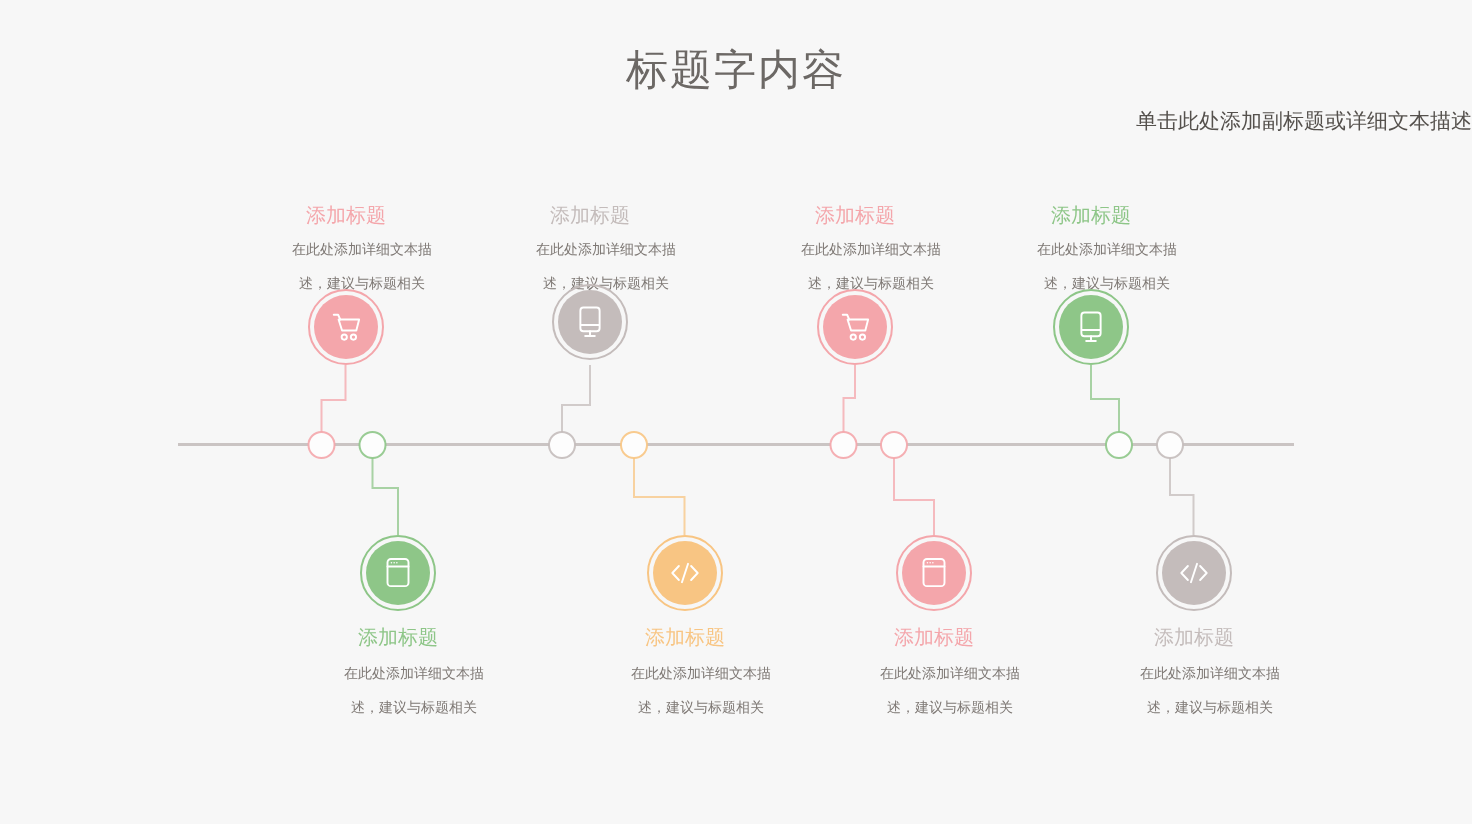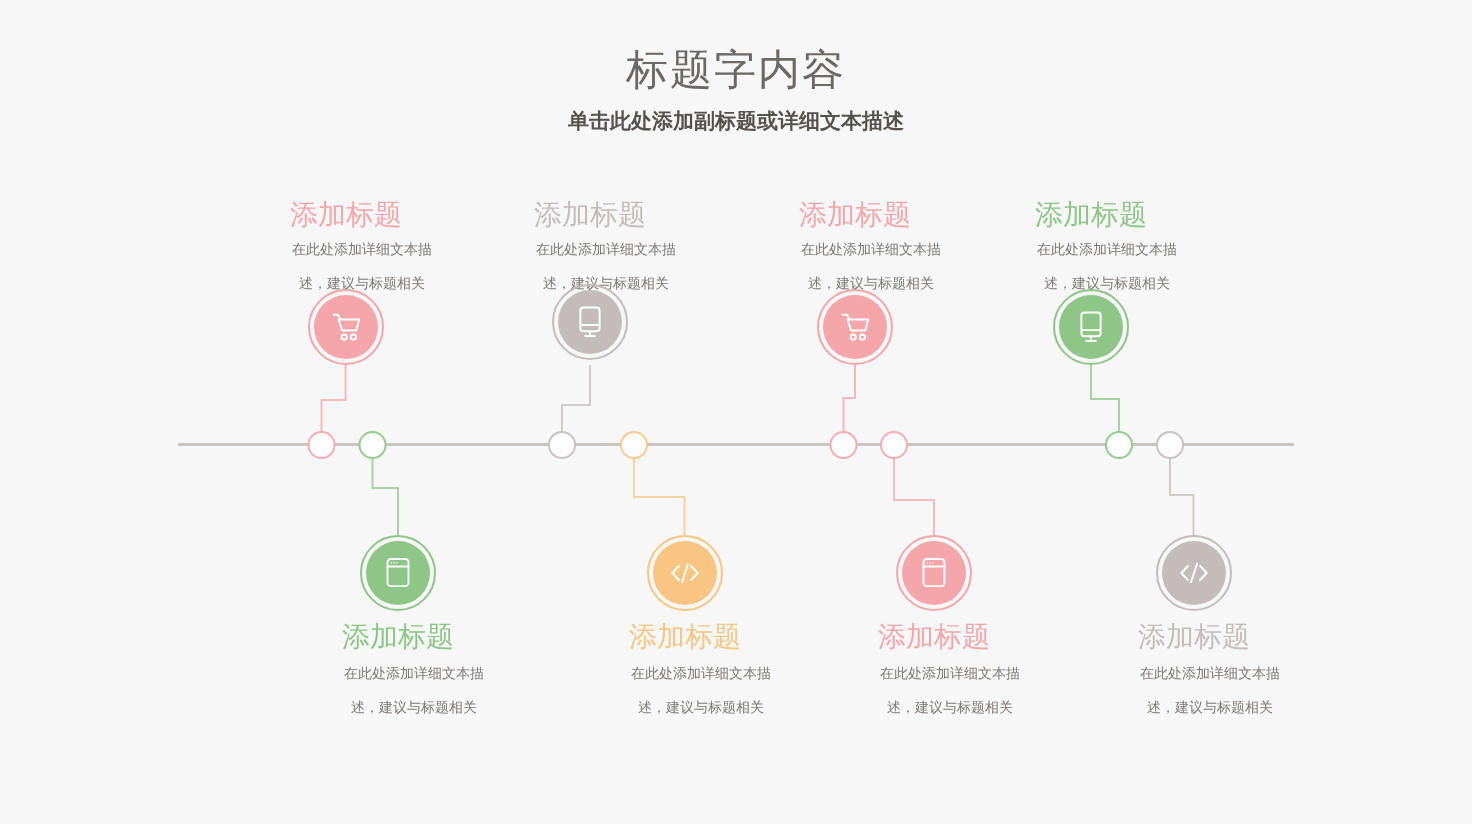--- a/index.html
+++ b/index.html
@@ -3,35 +3,35 @@
 <meta charset="utf-8">
 <style>
   html,body{margin:0;padding:0;}
   body{font-family:"Liberation Sans","DejaVu Sans",sans-serif;}
   .slide{position:relative;width:1472px;height:824px;overflow:hidden;}
 
   .slide-header{position:absolute;left:0;top:0;width:100%;text-align:center;}
   .slide-title{margin:0;position:absolute;left:0;top:44px;width:100%;
     font-size:42px;font-weight:400;letter-spacing:2px;line-height:52px;}
   .slide-subtitle{margin:0;position:absolute;left:0;top:106px;width:100%;
-    font-size:21px;font-weight:700;line-height:30px;}
+    font-size:21px;font-weight:400;line-height:30px;text-align:right;}
 
   .timeline-layer{position:absolute;left:0;top:0;width:1472px;height:824px;}
   .connector{fill:none;stroke-width:2;stroke-opacity:.75;}
   .axis-line{stroke-width:3;}
   .node{stroke-width:2;stroke-opacity:.9;}
 
   .icon-ring{position:absolute;width:76px;height:76px;box-sizing:border-box;
     border:2px solid;border-radius:50%;display:flex;align-items:center;justify-content:center;}
   .icon-fill{width:64px;height:64px;border-radius:50%;
     display:flex;align-items:center;justify-content:center;}
   .glyph{stroke:#ffffff;fill:none;stroke-width:2.2;stroke-linecap:round;stroke-linejoin:round;}
 
   .item-text{position:absolute;width:240px;text-align:center;}
-  .item-title{font-size:28px;line-height:30px;}
+  .item-title{font-size:20px;line-height:30px;}
   .item-desc{position:relative;left:16px;margin-top:2px;font-size:14px;line-height:34px;}
   .item-text.bottom .item-desc{margin-top:4px;}
   .desc-line{display:block;white-space:nowrap;}
 </style>
 </head>
 <body>
 
 <div class="slide" style="background-color: rgb(247, 247, 247);">
 
   <div class="slide-header">

